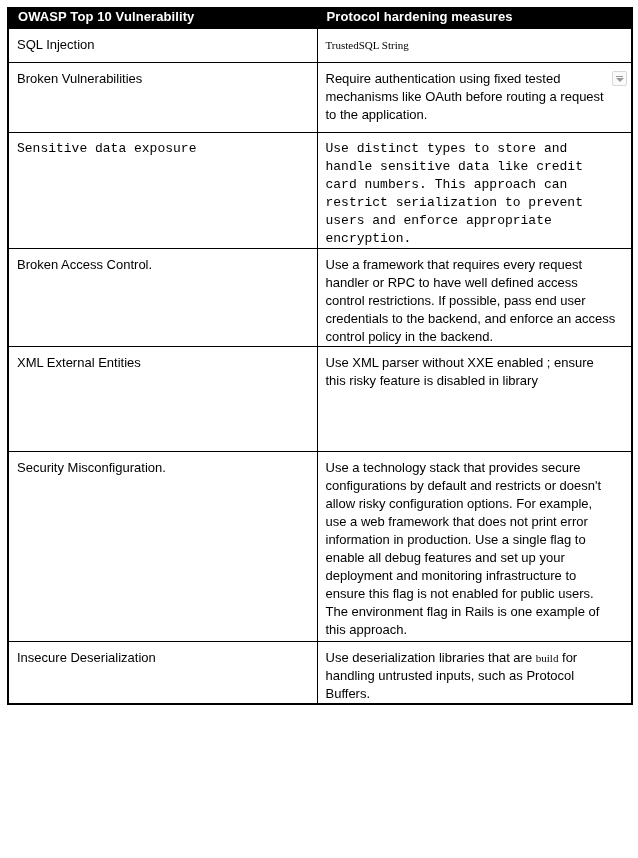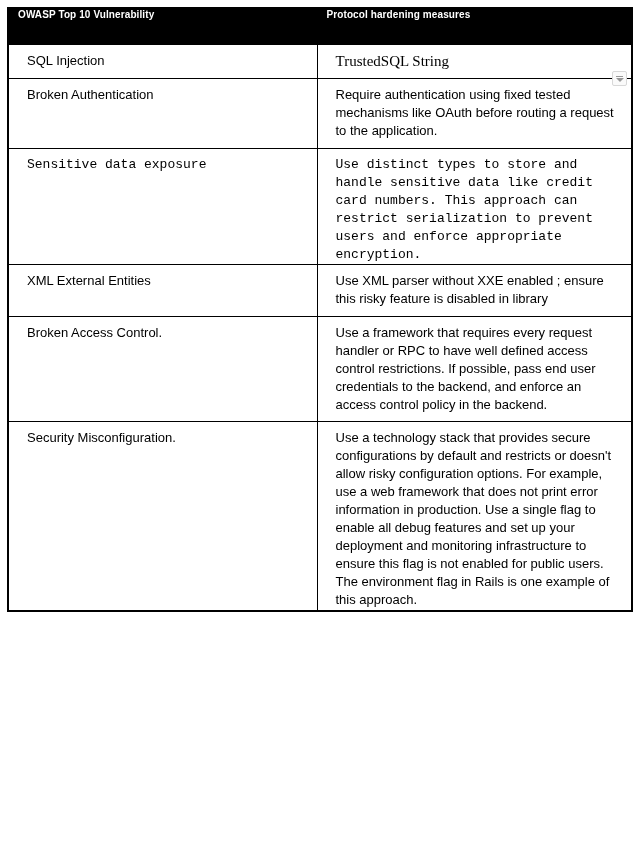--- a/index.html
+++ b/index.html
@@ -35,46 +35,46 @@
     border:1px solid var(--border);
     vertical-align:top;
     text-align:left;
   }
   table.owasp{border:2px solid var(--border);}
   th.col-vuln{width:309px;}
   th.col-measure{width:315px;}
   thead th{
     background:var(--header-bg);
     color:var(--header-text);
-    font-size:10px;
+    font-size:13px;
     font-weight:bold;
-    height:36px;
+    height:20px;
     vertical-align:middle;
     padding:0 8px 0 9px;
     letter-spacing:.1px;
   }
   tbody td{
     font-size:13px;
     line-height:18px;
-    padding:7px 15px 0 18px;
+    padding:7px 15px 0 8px;
   }
   tbody td:first-child{padding-right:18px;}
   tbody tr:nth-child(1) td{height:34px;}
   tbody tr:nth-child(2) td{height:70px;}
   tbody tr:nth-child(3) td{height:106px;font-family:Liberation Mono, monospace;}
   tbody tr:nth-child(4) td{height:52px;}
   tbody tr:nth-child(5) td{height:105px;}
   tbody tr:nth-child(6) td{height:190px;}
   tbody tr:nth-child(7) td{height:35px;}
   tbody tr:nth-child(8) td{height:66px;}
   tbody tr:nth-child(9) td{height:88px;}
   tbody tr:nth-child(10) td{height:62px;}
   .serif{
     font-family:"Liberation Serif", serif;
-    font-size:15px;
+    font-size:11px;
   }
   .comment-marker{
     position:absolute;
     left:612px;
     top:71px;
     width:15px;
     height:15px;
     background:var(--marker-bg);
     border:1px solid var(--marker-border);
     border-radius:2px;
@@ -108,38 +108,42 @@
         <th class="col-vuln">OWASP Top 10 Vulnerability</th>
         <th class="col-measure">Protocol hardening measures</th>
       </tr>
     </thead>
     <tbody id="rows">
         <tr>
           <td>SQL Injection</td>
           <td><span class="serif">TrustedSQL String</span></td>
         </tr>
         <tr>
-          <td>Broken Authentication</td>
+          <td>Broken Vulnerabilities</td>
           <td><span>Require authentication using fixed tested mechanisms like OAuth before routing a request to the application.</span></td>
         </tr>
         <tr>
           <td>Sensitive data exposure</td>
           <td><span>Use distinct types to store and handle sensitive data like credit card numbers. This approach can restrict serialization to prevent users and enforce appropriate encryption.</span></td>
         </tr>
         <tr>
+          <td>Broken Access Control.</td>
+          <td><span>Use a framework that requires every request handler or RPC to have well defined access control restrictions. If possible, pass end user credentials to the backend, and enforce an access control policy in the backend.</span></td>
+        </tr>
+        <tr>
           <td>XML External Entities</td>
           <td><span>Use XML parser without XXE enabled ; ensure this risky feature is disabled in library</span></td>
         </tr>
         <tr>
-          <td>Broken Access Control.</td>
-          <td><span>Use a framework that requires every request handler or RPC to have well defined access control restrictions. If possible, pass end user credentials to the backend, and enforce an access control policy in the backend.</span></td>
+          <td>Security Misconfiguration.</td>
+          <td><span>Use a technology stack that provides secure configurations by default and restricts or doesn't allow risky configuration options. For example, use a web framework that does not print error information in production. Use a single flag to enable all debug features and set up your deployment and monitoring infrastructure to ensure this flag is not enabled for public users. The environment flag in Rails is one example of this approach.</span></td>
         </tr>
         <tr>
-          <td>Security Misconfiguration.</td>
-          <td><span>Use a technology stack that provides secure configurations by default and restricts or doesn't allow risky configuration options. For example, use a web framework that does not print error information in production. Use a single flag to enable all debug features and set up your deployment and monitoring infrastructure to ensure this flag is not enabled for public users. The environment flag in Rails is one example of this approach.</span></td>
+          <td>Insecure Deserialization</td>
+          <td><span>Use deserialization libraries that are </span><span class="serif">build</span><span> for handling untrusted inputs, such as Protocol Buffers.</span></td>
         </tr>
       </tbody>
   </table>
 
   <div class="comment-marker" title="">
     <span class="bar"></span>
     <span class="tri"></span>
   </div>
 
 </div>

